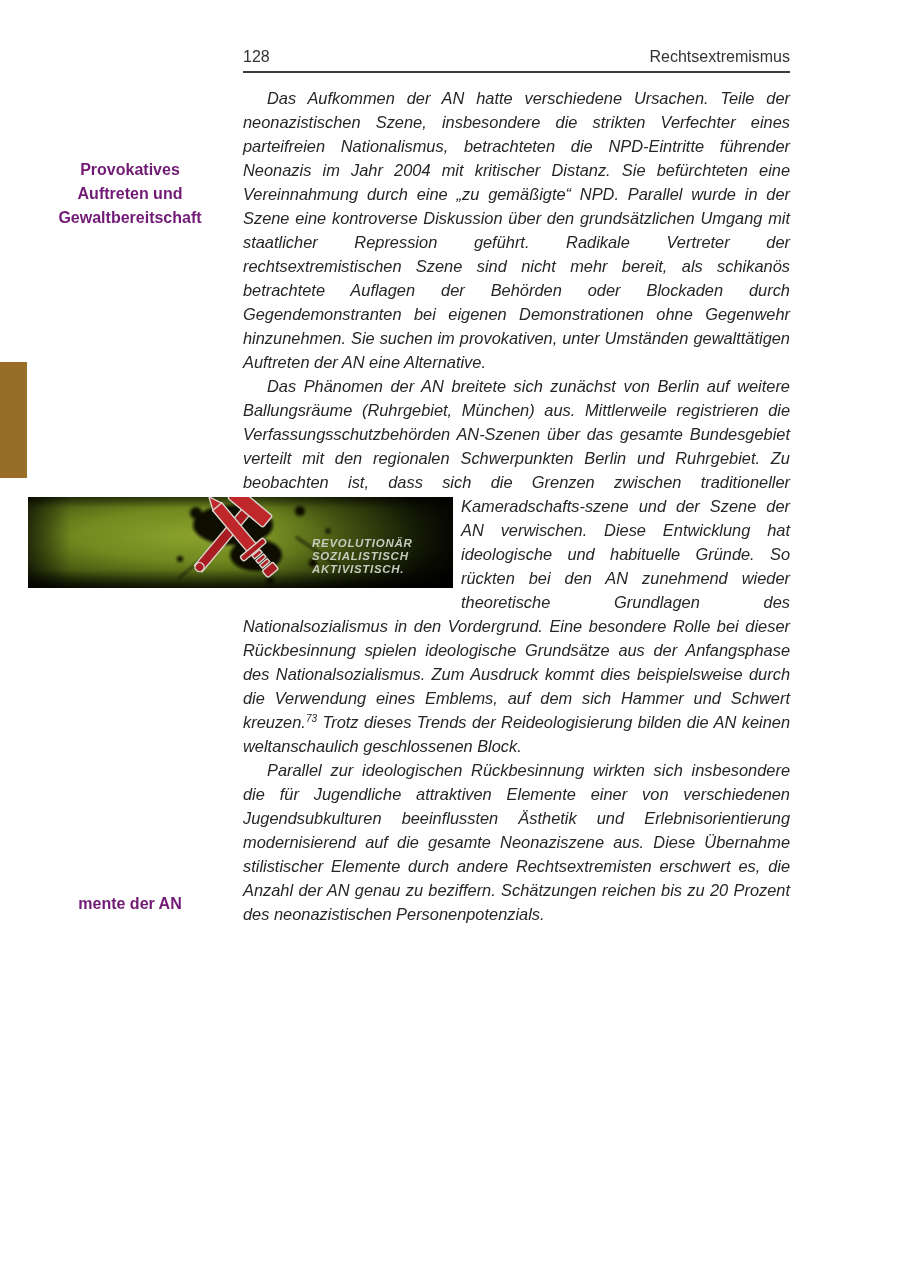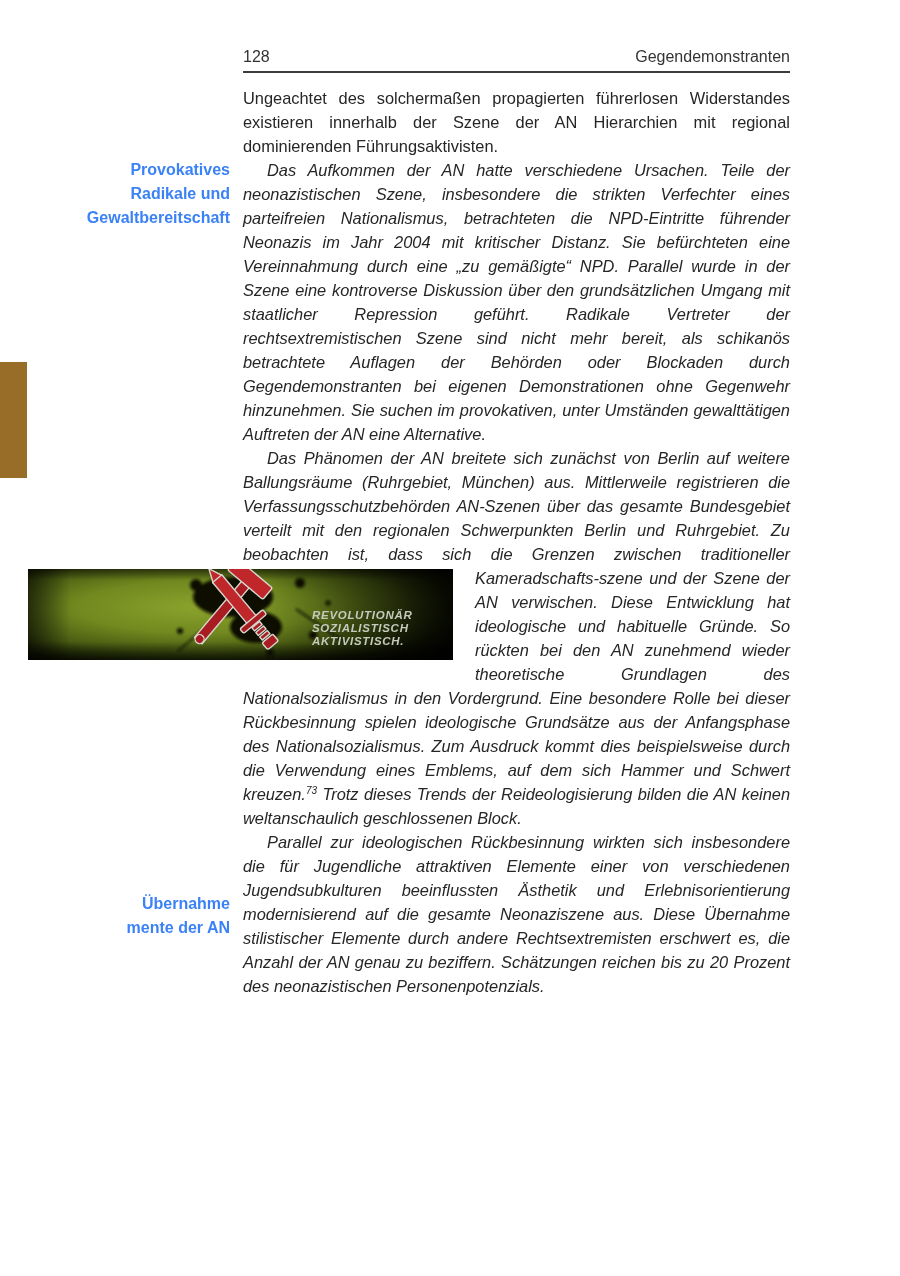--- a/index.html
+++ b/index.html
@@ -22,27 +22,27 @@
   }
   .body-col {
     position:absolute; left:243px; top:86px; width:547px;
     font-size:16.4px; line-height:24px; text-align:justify;
     text-justify:inter-word; hyphens:auto; -webkit-hyphens:auto;
   }
   .body-col p { margin:0; }
   .body-col p.ind { text-indent:24px;font-style:italic; }
   .banner {
     float:left; width:425px; height:91px;
-    margin:3px 22px 5px -215px;
+    margin:3px 8px 5px -215px;
   }
   .banner svg { display:block; }
   sup.ref { font-size:10px; line-height:0; vertical-align:super; }
   .margin-note {
-    position:absolute; left:30px; width:200px; text-align:right;
-    font-weight:bold; font-size:16px; line-height:24px; color:#3b82f6;
+    position:absolute; left:30px; width:200px; text-align:center;
+    font-weight:bold; font-size:16px; line-height:24px; color:#701a75;
   }
   .margin-note .mline { white-space:nowrap; }
   #note1 { top:158px; }
   #note2 { top:892px; }
   .footnote {
     position:absolute; left:243px; top:1142px; width:547px;
     font-size:13.4px; line-height:18.5px; text-align:justify; color:#2a2a2a;
   }
   .footnote-rule { width:156px; height:2px; background:#333333; margin-bottom:5px; }
   .footnote-body { position:relative; padding-left:22px; }
@@ -50,37 +50,35 @@
 </style>
 </head>
 <body>
 
 <div class="page">
 
   <div class="side-tab"></div>
 
   <div class="header-row">
     <span>128</span>
-    <span>Gegendemonstranten</span>
+    <span>Rechtsextremismus</span>
   </div>
   <div class="header-rule"></div>
 
   <div class="margin-note" id="note1">
     <div class="mline">Provokatives</div>
-    <div class="mline">Radikale und</div>
+    <div class="mline">Auftreten und</div>
     <div class="mline">Gewaltbereitschaft</div>
   </div>
 
   <div class="margin-note" id="note2">
-    <div class="mline">Übernahme</div>
     <div class="mline">mente der AN</div>
   </div>
 
   <div class="body-col">
-    <p>Ungeachtet des solchermaßen propagierten führerlosen Widerstandes existieren innerhalb der Szene der AN Hierarchien mit regional dominierenden Führungsaktivisten.</p>
     <p class="ind">Das Aufkommen der AN hatte verschiedene Ursachen. Teile der neonazistischen Szene, insbesondere die strikten Verfechter eines parteifreien Nationalismus, betrachteten die NPD-Eintritte führender Neonazis im Jahr 2004 mit kritischer Distanz. Sie befürchteten eine Vereinnahmung durch eine „zu gemäßigte“ NPD. Parallel wurde in der Szene eine kontroverse Diskussion über den grundsätzlichen Umgang mit staatlicher Repression geführt. Radikale Vertreter der rechtsextremistischen Szene sind nicht mehr bereit, als schikanös betrachtete Auflagen der Behörden oder Blockaden durch Gegendemonstranten bei eigenen Demonstrationen ohne Gegenwehr hinzunehmen. Sie suchen im provokativen, unter Umständen gewalttätigen Auftreten der AN eine Alternative.</p>
     <p class="ind"><span>Das Phänomen der AN breitete sich zunächst von Berlin auf weitere Ballungsräume (Ruhrgebiet, München) aus. Mittlerweile registrieren die Verfassungsschutzbehörden AN-Szenen über das gesamte Bundesgebiet verteilt mit den regionalen Schwerpunkten Berlin und Ruhrgebiet. Zu beobachten ist, dass sich die Grenzen zwischen traditioneller Kameradschafts-</span><span class="banner">
           <svg width="425" height="91" viewBox="0 0 425 91" xmlns="http://www.w3.org/2000/svg">
         <defs>
           <radialGradient id="gGreen" cx="40%" cy="42%" r="75%">
             <stop offset="0%" stop-color="#8ba32c"></stop>
             <stop offset="38%" stop-color="#71891f"></stop>
             <stop offset="64%" stop-color="#4a5c12"></stop>
             <stop offset="86%" stop-color="#1c2405"></stop>
             <stop offset="100%" stop-color="#0b0e02"></stop>

